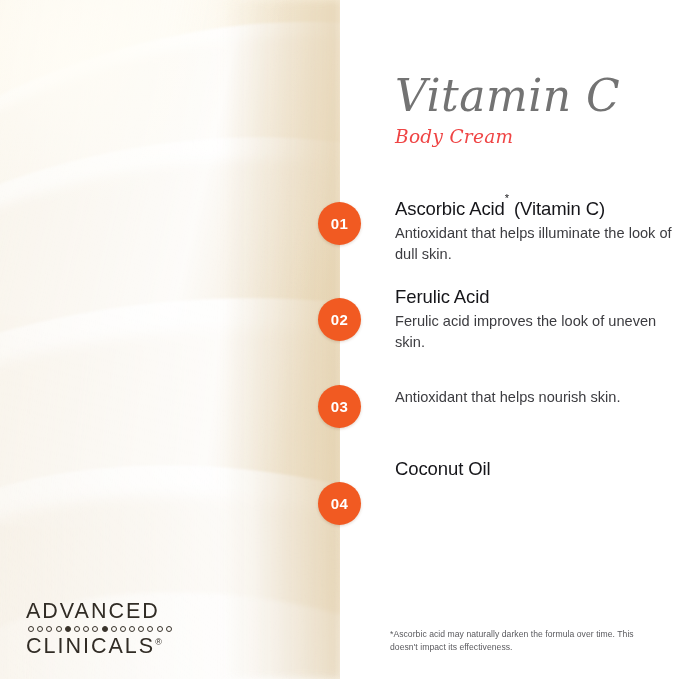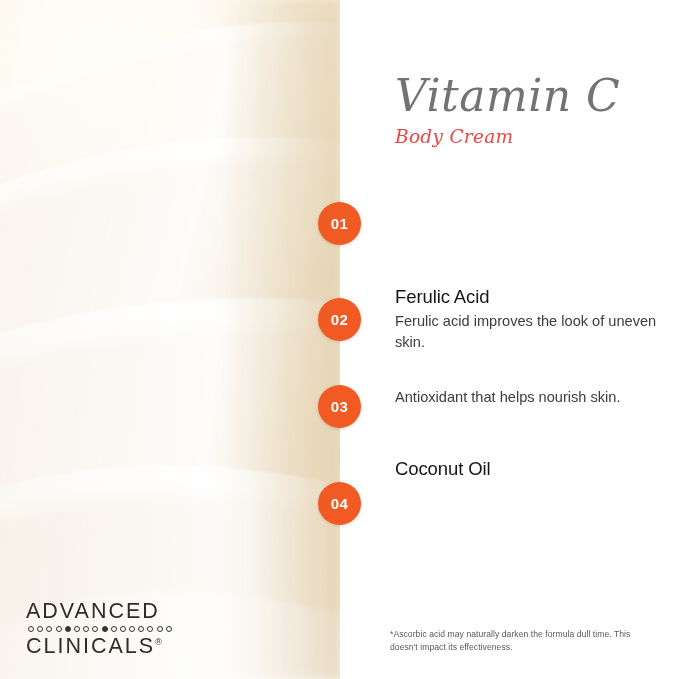--- a/index.html
+++ b/index.html
@@ -255,20 +255,22 @@
   <div class="content">
 
     <div class="title-block">
       <div class="title">Vitamin C</div>
       <div class="subtitle">Body Cream</div>
     </div>
 
     <div class="item i1">
       <div class="badge">01</div>
       <div class="texts">
+        <div class="item-title"><span>Ascorbic Acid</span><sup>*</sup><span> (Vitamin C)</span></div>
+        <div class="item-desc">Antioxidant that helps illuminate the look of dull skin.</div>
       </div>
     </div>
 
     <div class="item i2">
       <div class="badge">02</div>
       <div class="texts">
         <div class="item-title">Ferulic Acid</div>
         <div class="item-desc">Ferulic acid improves the look of uneven skin.</div>
       </div>
     </div>
@@ -280,16 +282,16 @@
       </div>
     </div>
 
     <div class="item i4">
       <div class="badge">04</div>
       <div class="texts">
         <div class="item-title">Coconut Oil</div>
       </div>
     </div>
 
-    <div class="footnote">*Ascorbic acid may naturally darken the formula dull time. This doesn't impact its effectiveness.</div>
+    <div class="footnote">*Ascorbic acid may naturally darken the formula over time. This doesn't impact its effectiveness.</div>
 
   </div>
 </div>
 
 </body></html>

